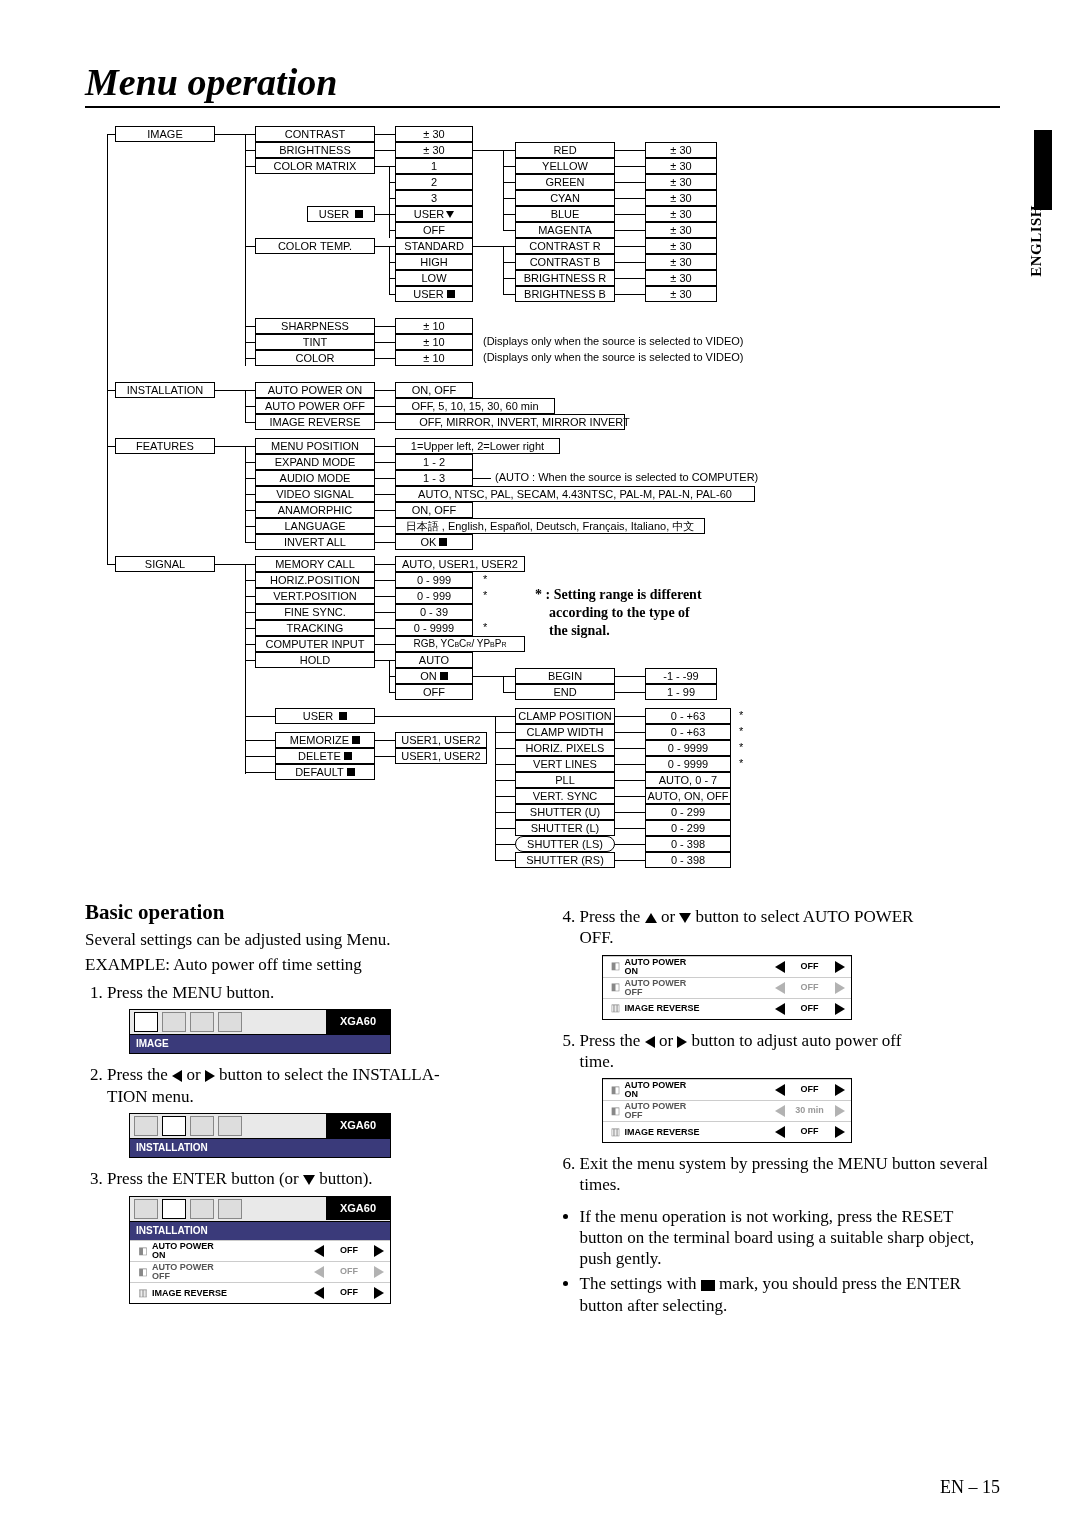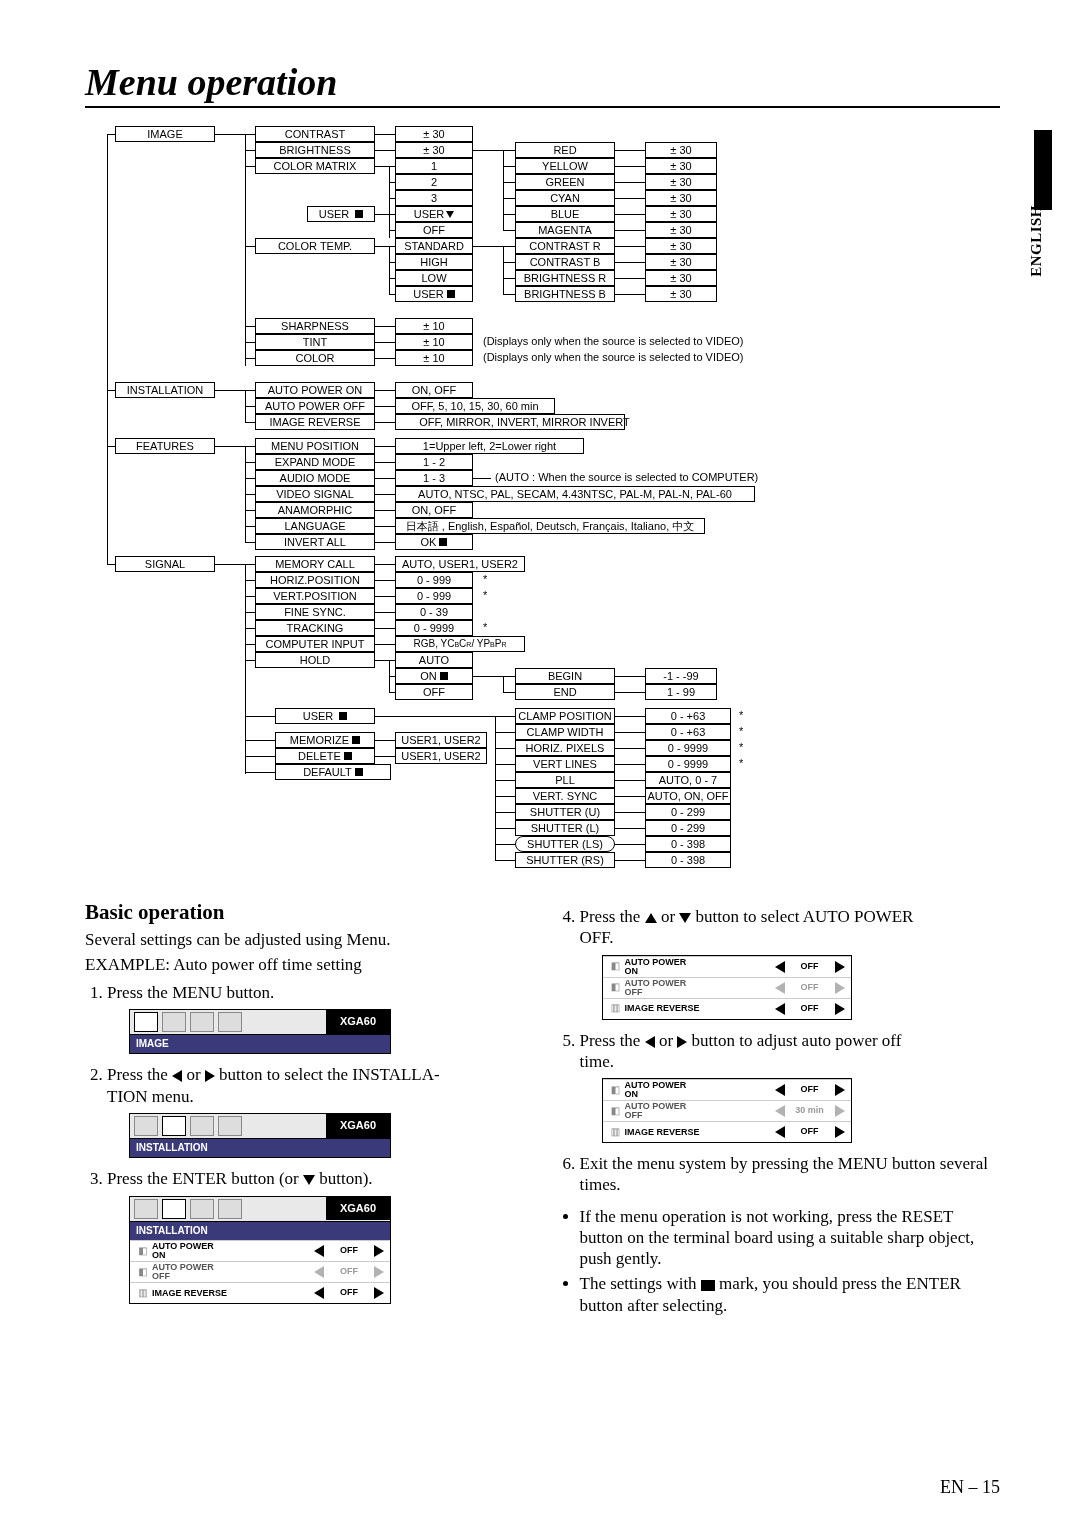--- a/index.html
+++ b/index.html
@@ -315,21 +315,21 @@
 <div class="hline" style="left:290px; top:296px; width:20px;"></div>
 <div class="cell" style="left:310px; top:288px; width:230px;padding-left:33px;">OFF, MIRROR, INVERT, MIRROR INVERT</div>
 
 <div class="hline" style="left:22px; top:320px; width:8px;"></div>
 <div class="cell c1 label" style="left:30px; top:312px;">FEATURES</div>
 <div class="hline" style="left:130px; top:320px; width:30px;"></div>
 <div class="vline" style="left:160px; top:320px; height:96px;"></div>
 <div class="hline" style="left:160px; top:320px; width:10px;"></div>
 <div class="cell c2 label" style="left:170px; top:312px;">MENU POSITION</div>
 <div class="hline" style="left:290px; top:320px; width:20px;"></div>
-<div class="cell" style="left:310px; top:312px; width:189px;">1=Upper left, 2=Lower right</div>
+<div class="cell" style="left:310px; top:312px; width:165px;">1=Upper left, 2=Lower right</div>
 <div class="hline" style="left:160px; top:336px; width:10px;"></div>
 <div class="cell c2 label" style="left:170px; top:328px;">EXPAND MODE</div>
 <div class="hline" style="left:290px; top:336px; width:20px;"></div>
 <div class="cell c3 val" style="left:310px; top:328px;">1 - 2</div>
 <div class="hline" style="left:160px; top:352px; width:10px;"></div>
 <div class="cell c2 label" style="left:170px; top:344px;">AUDIO MODE</div>
 <div class="hline" style="left:290px; top:352px; width:20px;"></div>
 <div class="cell c3 val" style="left:310px; top:344px;">1 - 3</div>
 <div class="note" style="left:410px; top:346px;">(AUTO : When the source is selected to COMPUTER)</div>
 <div class="hline" style="left:388px; top:352px; width:18px;"></div>
@@ -417,21 +417,21 @@
 
 <div class="hline" style="left:160px; top:614px; width:30px;"></div>
 <div class="cell" style="left:190px; top:606px; width:100px;">MEMORIZE<span class="blackbox"></span></div>
 <div class="hline" style="left:290px; top:614px; width:20px;"></div>
 <div class="cell" style="left:310px; top:606px; width:92px;">USER1, USER2</div>
 <div class="hline" style="left:160px; top:630px; width:30px;"></div>
 <div class="cell" style="left:190px; top:622px; width:100px;">DELETE<span class="blackbox"></span></div>
 <div class="hline" style="left:290px; top:630px; width:20px;"></div>
 <div class="cell" style="left:310px; top:622px; width:92px;">USER1, USER2</div>
 <div class="hline" style="left:160px; top:646px; width:30px;"></div>
-<div class="cell" style="left:190px; top:638px; width:116px;">DEFAULT<span class="blackbox"></span></div>
+<div class="cell" style="left:190px; top:638px; width:100px;">DEFAULT<span class="blackbox"></span></div>
 
 <div id="rblock">
       <div class="hline" style="left: 410px; top: 590px; width: 20px;"></div>
       <div class="cell c4 label" style="left: 430px; top: 582px;">CLAMP POSITION</div>
       <div class="hline" style="left: 530px; top: 590px; width: 30px;"></div>
       <div class="cell val" style="left: 560px; top: 582px; width: 86px;">0 - +63</div>
       <div class="ast" style="left: 654px; top: 584px;">*</div>
       <div class="hline" style="left: 410px; top: 606px; width: 20px;"></div>
       <div class="cell c4 label" style="left: 430px; top: 598px;">CLAMP WIDTH</div>
       <div class="hline" style="left: 530px; top: 606px; width: 30px;"></div>
@@ -466,20 +466,23 @@
       <div class="hline" style="left: 410px; top: 718px; width: 20px;"></div>
       <div class="cell c4 label" style="left: 430px; top: 710px; border-radius: 8px;">SHUTTER (LS)</div>
       <div class="hline" style="left: 530px; top: 718px; width: 30px;"></div>
       <div class="cell val" style="left: 560px; top: 710px; width: 86px;">0 - 398</div>
       <div class="hline" style="left: 410px; top: 734px; width: 20px;"></div>
       <div class="cell c4 label" style="left: 430px; top: 726px;">SHUTTER (RS)</div>
       <div class="hline" style="left: 530px; top: 734px; width: 30px;"></div>
       <div class="cell val" style="left: 560px; top: 726px; width: 86px;">0 - 398</div>
     </div>
 
+<div class="setting-note" style="left:450px; top:460px; width:250px;">
+* : Setting range is different<br>&nbsp;&nbsp;&nbsp;&nbsp;according to the type of<br>&nbsp;&nbsp;&nbsp;&nbsp;the signal.
+</div>
 </div>
 
 <div class="body">
   <div class="col">
     <h2 class="sub">Basic operation</h2>
     <p>Several settings can be adjusted using Menu.</p>
     <p>EXAMPLE: Auto power off time setting</p>
     <ol class="steps">
       <li><span>Press the MENU button.</span>
         <div class="osd">

